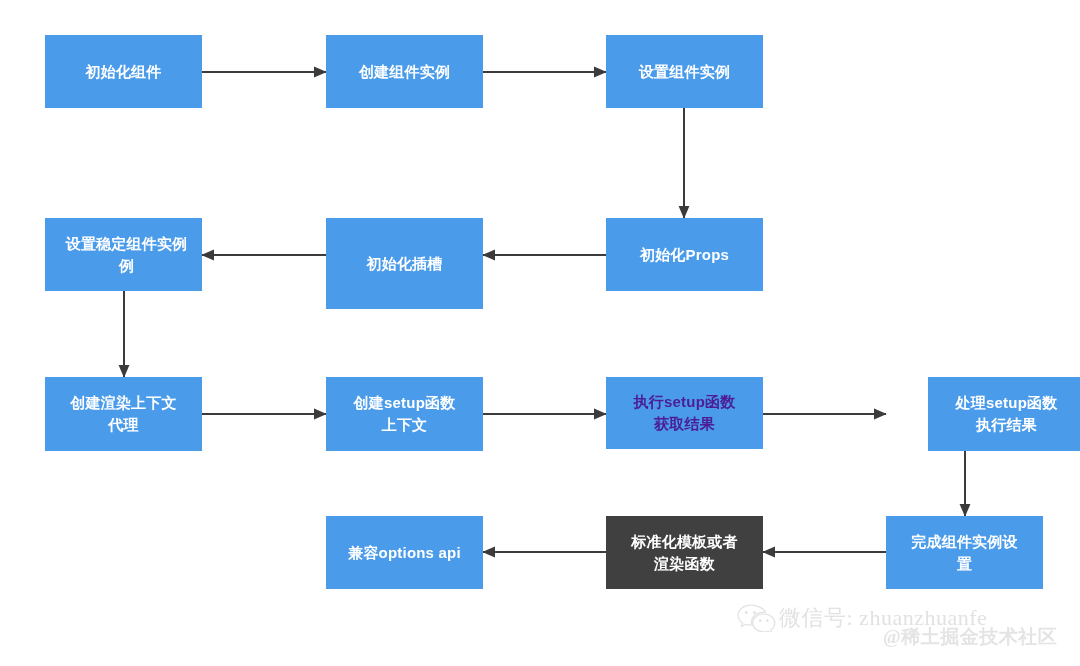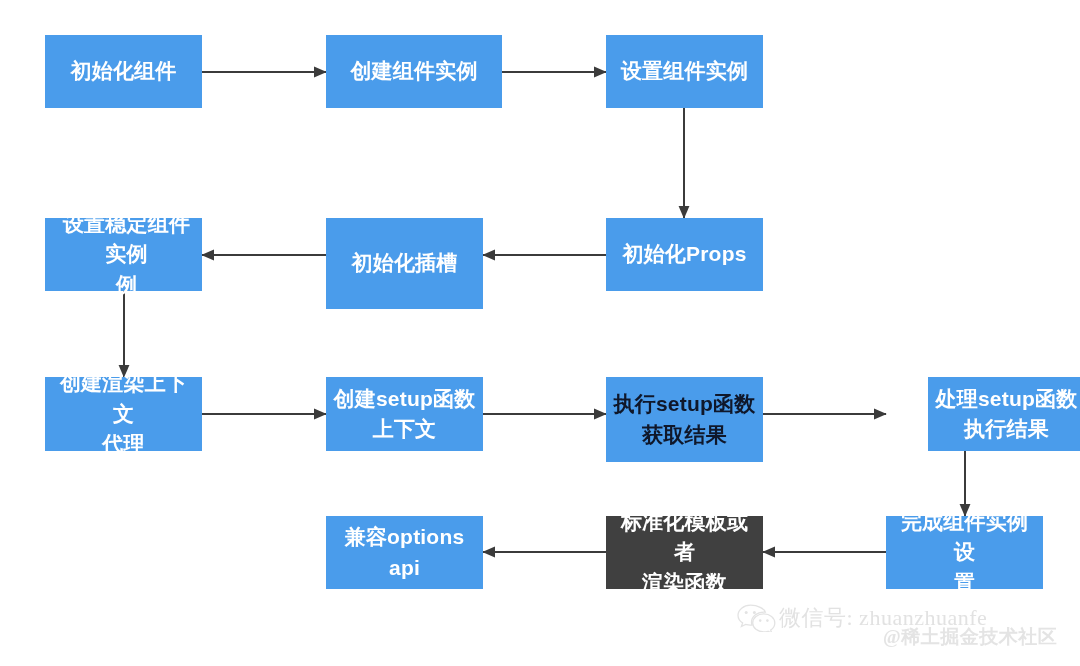--- a/index.html
+++ b/index.html
@@ -18,21 +18,21 @@
   }
   .node {
     position: absolute;
     background: #4a9ceb;
     color: #ffffff;
     display: flex;
     align-items: center;
     justify-content: center;
     text-align: center;
     font-weight: 700;
-    font-size: 21px;
+    font-size: 15px;
     line-height: 1.45;
     letter-spacing: 0.2px;
     box-sizing: border-box;
     padding: 2px 6px;
     -webkit-font-smoothing: antialiased;
   }
   .node-label {
     display: block;
     white-space: pre-line;
   }
@@ -107,21 +107,21 @@
         <line x1="965" y1="451" x2="965" y2="516" stroke="#3b3b3b" stroke-width="2" marker-end="url(#arrowhead)"></line>
         <line x1="886" y1="552" x2="763" y2="552" stroke="#3b3b3b" stroke-width="2" marker-end="url(#arrowhead)"></line>
         <line x1="606" y1="552" x2="483" y2="552" stroke="#3b3b3b" stroke-width="2" marker-end="url(#arrowhead)"></line>
       </g>
   </svg>
 
   <div id="nodes-group">
       <div class="node" style="left: 45px; top: 35px; width: 157px; height: 73px; background: rgb(74, 156, 235); color: rgb(255, 255, 255);">
         <span class="node-label">初始化组件</span>
       </div>
-      <div class="node" style="left: 326px; top: 35px; width: 176px; height: 73px; background: rgb(74, 156, 235); color: rgb(255, 255, 255);">
+      <div class="node" style="left: 326px; top: 35px; width: 157px; height: 73px; background: rgb(74, 156, 235); color: rgb(255, 255, 255);">
         <span class="node-label">创建组件实例</span>
       </div>
       <div class="node" style="left: 606px; top: 35px; width: 157px; height: 73px; background: rgb(74, 156, 235); color: rgb(255, 255, 255);">
         <span class="node-label">设置组件实例</span>
       </div>
       <div class="node" style="left: 606px; top: 218px; width: 157px; height: 73px; background: rgb(74, 156, 235); color: rgb(255, 255, 255);">
         <span class="node-label">初始化Props</span>
       </div>
       <div class="node" style="left: 326px; top: 218px; width: 157px; height: 91px; background: rgb(74, 156, 235); color: rgb(255, 255, 255);">
         <span class="node-label">初始化插槽</span>
@@ -131,21 +131,21 @@
 例</span>
       </div>
       <div class="node" style="left: 45px; top: 377px; width: 157px; height: 74px; background: rgb(74, 156, 235); color: rgb(255, 255, 255);">
         <span class="node-label">创建渲染上下文
 代理</span>
       </div>
       <div class="node" style="left: 326px; top: 377px; width: 157px; height: 74px; background: rgb(74, 156, 235); color: rgb(255, 255, 255);">
         <span class="node-label">创建setup函数
 上下文</span>
       </div>
-      <div class="node" style="left: 606px; top: 377px; width: 157px; height: 85px; background: rgb(74, 156, 235); color: #0f172a;">
+      <div class="node" style="left: 606px; top: 377px; width: 157px; height: 72px; background: rgb(74, 156, 235); color: #4c1d95;">
         <span class="node-label">执行setup函数
 获取结果</span>
       </div>
       <div class="node" style="left: 928px; top: 377px; width: 157px; height: 74px; background: rgb(74, 156, 235); color: rgb(255, 255, 255);">
         <span class="node-label">处理setup函数
 执行结果</span>
       </div>
       <div class="node" style="left: 886px; top: 516px; width: 157px; height: 73px; background: rgb(74, 156, 235); color: rgb(255, 255, 255);">
         <span class="node-label">完成组件实例设
 置</span>

